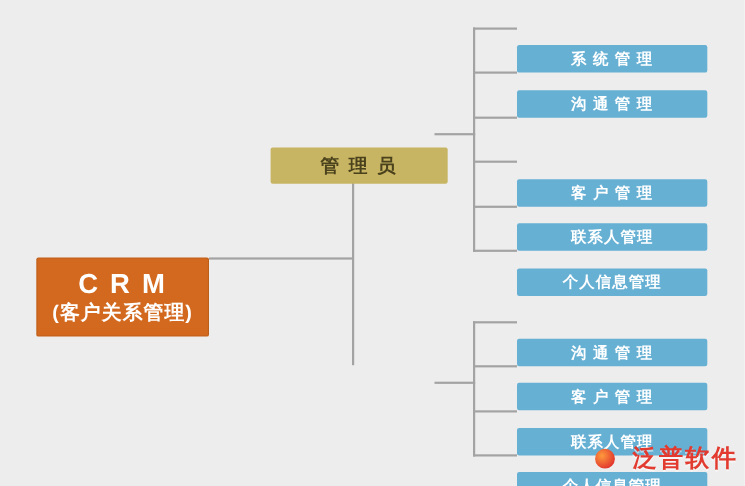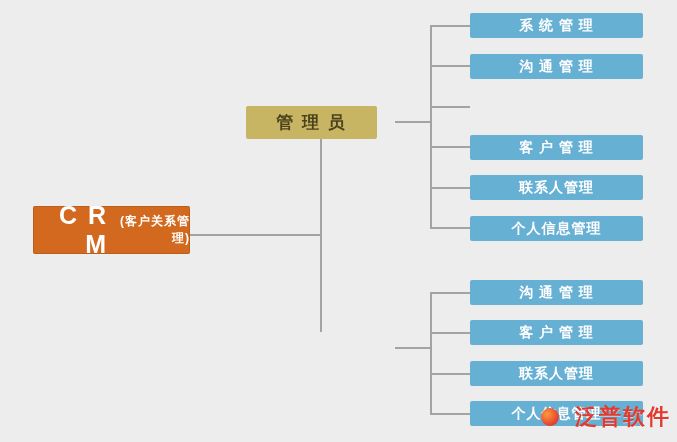--- a/index.html
+++ b/index.html
@@ -15,35 +15,35 @@
   }
 
   .line { position: absolute; background: var(--line, #a3a3a3); }
 
   .node {
     position: absolute;
     display: flex;
     align-items: center;
     justify-content: center;
     border-radius: 2px;
+    margin-top: 28px;
   }
 
   .root {
-    left: 33px; top: 206px; width: 157px; height: 48px;
+    left: 33px; top: 206px; width: 157px; height: 72px;
     background: var(--root-fill, #d2691e);
-    flex-direction: row;
+    flex-direction: column;
     color: #ffffff;
     box-shadow: inset 0 0 0 1px rgba(0,0,0,0.10);
-    text-align: right;
   }
   .root-title { font-size: 25px; font-weight: bold; letter-spacing: 2px; line-height: 1.15; }
-  .root-sub   { font-size: 12px; font-weight: bold; letter-spacing: 1px; }
+  .root-sub   { font-size: 18px; font-weight: bold; letter-spacing: 1px; }
 
   .group {
-    width: 131px; height: 33px;
+    width: 161px; height: 33px;
     background: var(--group-fill, #c8b564);
     color: var(--group-text, #4a421c);
     font-size: 17px; font-weight: bold; letter-spacing: 2px;
   }
   .g1 { left: 246px; top: 106px; }
   .g2 { left: 246px; top: 331px; }
 
   .leaf {
     left: 470px; width: 173px; height: 25px;
     background: var(--leaf-fill, #66b0d4);

